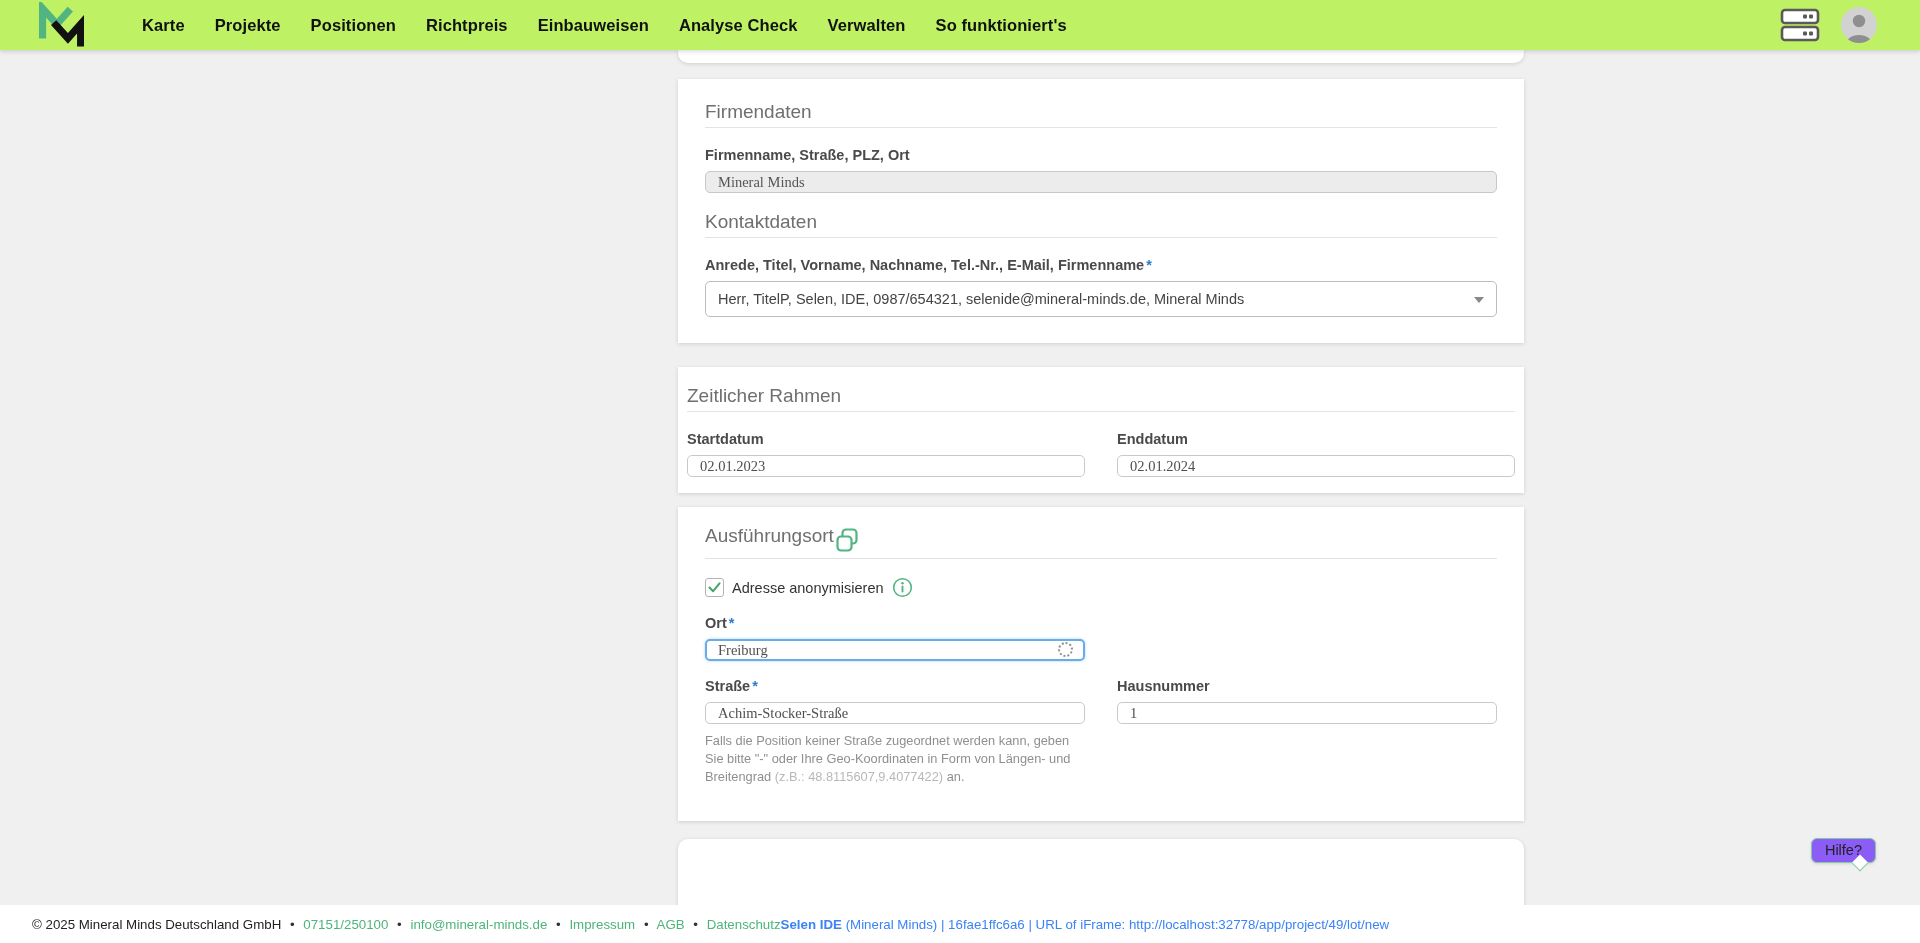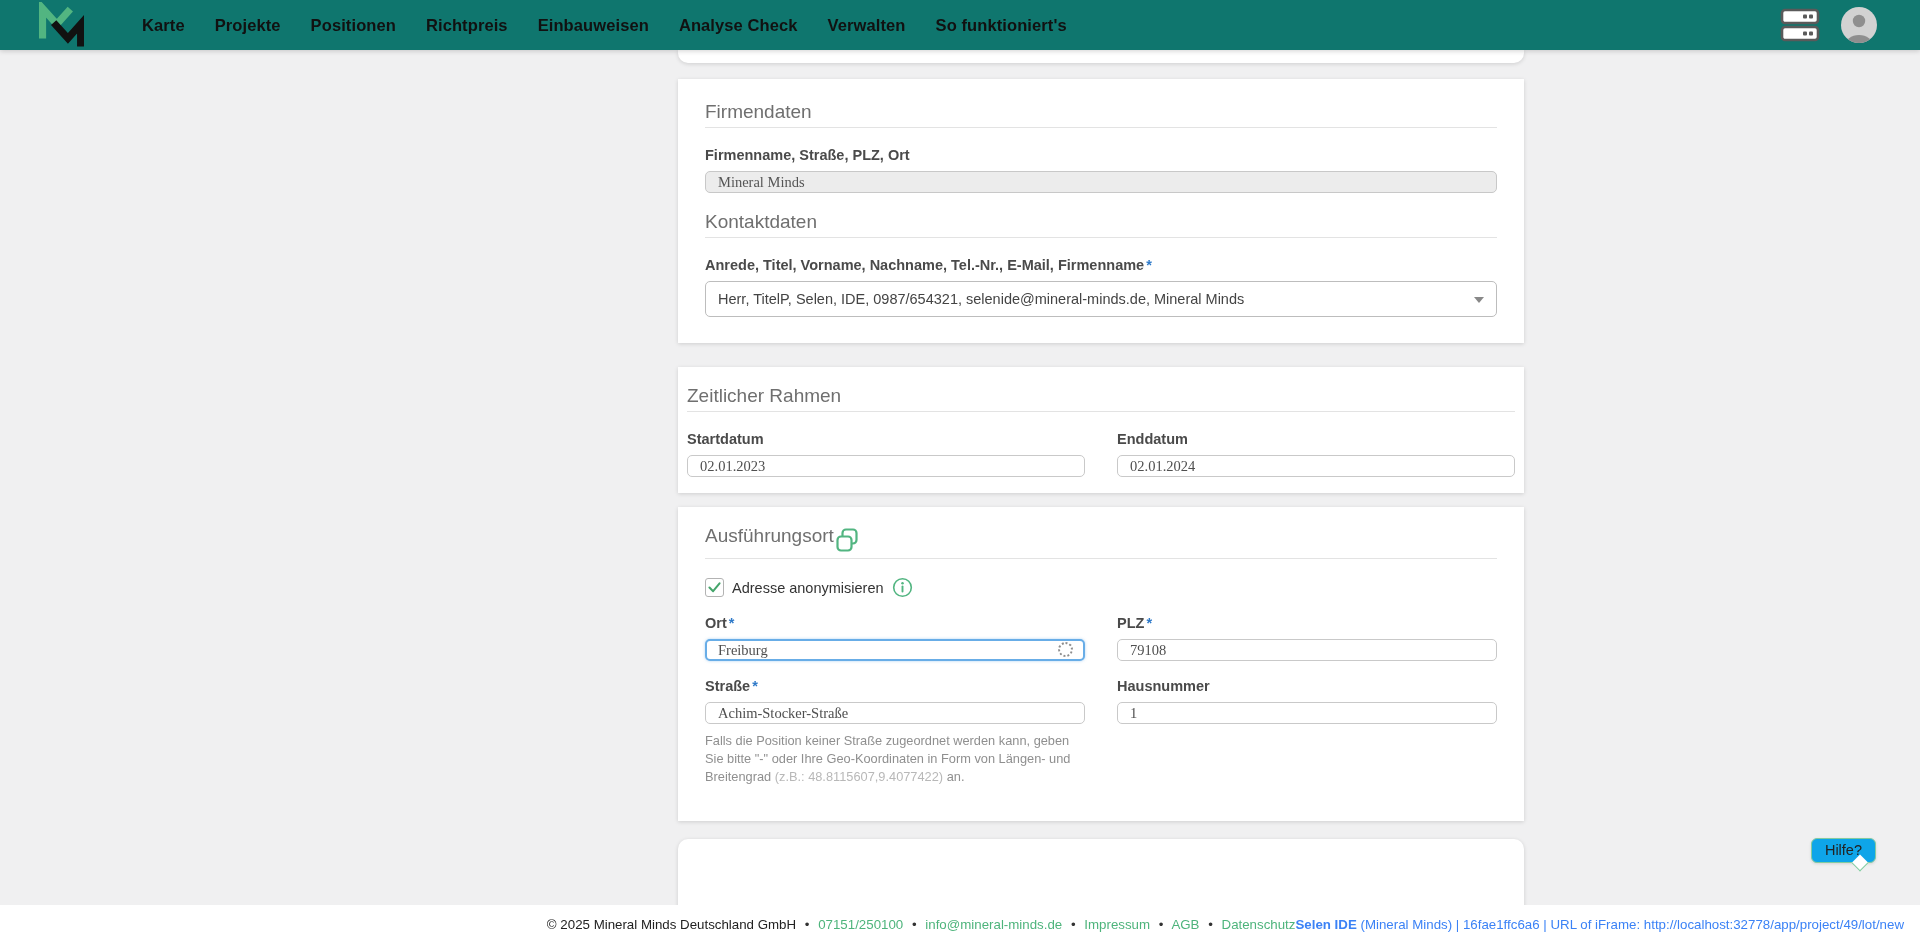--- a/index.html
+++ b/index.html
@@ -7,21 +7,21 @@
   body {
     font-family:"Liberation Sans", sans-serif;
     background:#f0f0f1;
     position:relative;
     color:#333;
   }
 
   
   .navbar {
     position:absolute; top:0; left:0; width:100%; height:50px;
-    background:#0f766e; box-shadow:0 1px 5px rgba(0,0,0,.18);
+    background:#bef264; box-shadow:0 1px 5px rgba(0,0,0,.18);
     display:flex; align-items:center; z-index:20;
   }
   .logo { margin-left:36px; display:flex; align-items:center; cursor:pointer; }
   .nav-links { display:flex; gap:30px; margin-left:58px; }
   .nav-links a {
     text-decoration:none; color:#111; font-size:16.5px; font-weight:700;
     letter-spacing:.1px; cursor:pointer; white-space:nowrap;
   }
   .nav-right { position:absolute; right:42px; display:flex; align-items:center; gap:20px; }
   .icon-btn { cursor:pointer; display:flex; align-items:center; }
@@ -89,36 +89,36 @@
     cursor:pointer; flex:0 0 auto;
   }
   .checkbox-label { font-size:14.5px; color:#333; }
 
   .hint { margin-top:8px; font-size:12.8px; line-height:1.42; color:#8f8f8f; width:100%; }
   .hint .light { color:#b8b8b8; }
 
   
   .help-btn {
     position:absolute; right:44px; top:838px; z-index:15;
-    background:#0ea5e9; border:1.5px solid #82cba0; border-radius:6px;
+    background:#8b5cf6; border:1.5px solid #82cba0; border-radius:6px;
     padding:3px 13px 4px; font-size:14.5px; color:#222; cursor:pointer;
     box-shadow:0 1px 3px rgba(0,0,0,.12);
   }
   .help-btn::after {
     content:""; position:absolute; right:9px; bottom:-7px; width:11px; height:11px;
     background:#fff; border-right:1.5px solid #82cba0; border-bottom:1.5px solid #82cba0;
     transform:rotate(45deg);
   }
 
   
   .footer {
     position:absolute; left:0; bottom:0; width:100%; height:38px;
     background:#fff; z-index:10;
-    display:flex; align-items:center; justify-content:flex-end;
-    padding:0 16px; font-size:13.3px; color:#222;
+    display:flex; align-items:center; justify-content:flex-start;
+    padding:0 32px; font-size:13.3px; color:#222;
   }
   .footer-left { white-space:nowrap; }
   .footer-left .sep { margin:0 5px; color:#333; }
   .footer-left a { color:#4eb47c; cursor:pointer; }
   .footer-right { white-space:nowrap; color:#3b82f6; }
   .footer-right b { font-weight:700; }
 </style>
 </head>
 <body>
 
@@ -233,26 +233,20 @@
     <div class="grid2 mt16">
       <div>
         <div class="field-label" style="margin-top:0">
           <span>Ort</span><span class="req">*</span>
         </div>
         <div class="input-wrap">
           <input class="text-input focused" value="Freiburg" style="">
           <span class="spinner"></span>
         </div>
       </div>
-      <div>
-        <div class="field-label" style="margin-top:0">
-          <span>PLZ</span><span class="req">*</span>
-        </div>
-        <input class="text-input" value="79108" style="">
-      </div>
     </div>
 
     <div class="grid2 mt16">
       <div>
         <div class="field-label" style="margin-top:0">
           <span>Straße</span><span class="req">*</span>
         </div>
         <input class="text-input" value="Achim-Stocker-Straße" style="">
         <div class="hint">
           <span>Falls die Position keiner Straße zugeordnet werden kann, geben Sie bitte "-" oder Ihre Geo-Koordinaten in Form von Längen- und Breitengrad </span><span class="light">(z.B.: 48.8115607,9.4077422)</span><span> an.</span>

